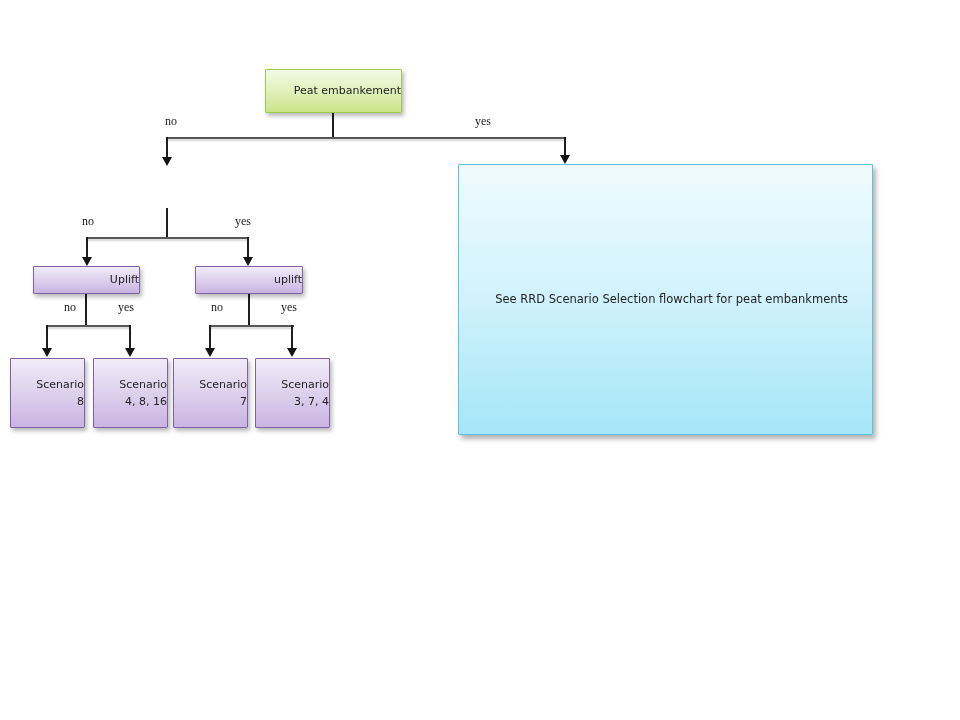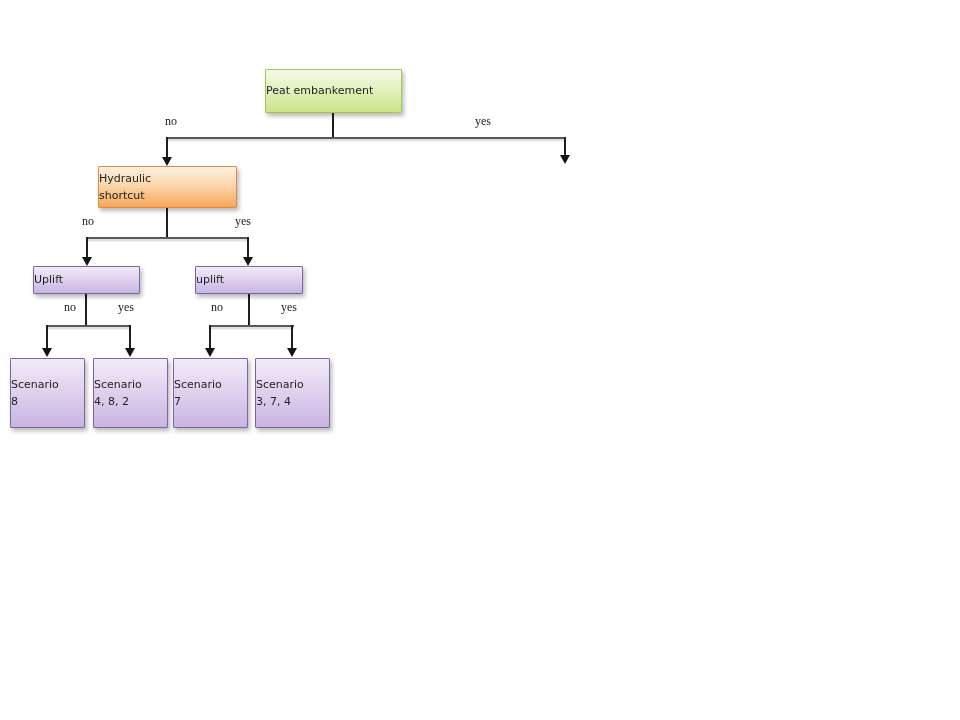--- a/index.html
+++ b/index.html
@@ -2,21 +2,21 @@
 <html><head>
 <meta charset="utf-8">
 <style>
   html,body{margin:0;padding:0;background:#fff;}
   .canvas{
     position:relative;width:960px;height:720px;background:#ffffff;
     font-family:"DejaVu Sans","Liberation Sans",sans-serif;overflow:hidden;
   }
   .node{
     position:absolute;box-sizing:border-box;display:flex;flex-direction:column;
-    align-items:flex-start;justify-content:center;text-align:center;
+    align-items:flex-end;justify-content:center;text-align:center;
     font-size:11px;line-height:1.55;color:#232323;border-radius:1px;
     box-shadow:2px 3px 4px rgba(0,0,0,0.28);
   }
   .node.green{
     background:linear-gradient(180deg,#f3fae5 0%,#e3f2c0 45%,#c9e488 100%);
     border:1px solid #a2c94f;
   }
   .node.orange{
     background:linear-gradient(180deg,#fdf0e0 0%,#fad7ac 45%,#f5a75a 100%);
     border:1px solid #df8941;
@@ -83,47 +83,46 @@
   <span class="elabel" style="left:243px;top:214px;">yes</span>
   <span class="elabel" style="left:70px;top:300px;">no</span>
   <span class="elabel" style="left:126px;top:300px;">yes</span>
   <span class="elabel" style="left:217px;top:300px;">no</span>
   <span class="elabel" style="left:289px;top:300px;">yes</span>
 
   <div class="node green" style="left:265px;top:69px;width:137px;height:44px;">
     <span>Peat embankement</span>
   </div>
 
-  <div class="node orange" style="left:98px;top:166px;width:139px;height:42px;">
-    <span>Hydraulic</span>
-    <span>shortcut</span>
-  </div>
 
   <div class="node purple" style="left:33px;top:266px;width:107px;height:28px;">
     <span>Uplift</span>
   </div>
 
   <div class="node purple" style="left:195px;top:266px;width:108px;height:28px;">
     <span>uplift</span>
   </div>
 
   <div class="node purple" style="left:10px;top:358px;width:75px;height:70px;">
     <span>Scenario</span>
     <span>8</span>
   </div>
 
   <div class="node purple" style="left:93px;top:358px;width:75px;height:70px;">
     <span>Scenario</span>
-    <span>4, 8, 2</span>
+    <span>4, 8, 16</span>
   </div>
 
   <div class="node purple" style="left:173px;top:358px;width:75px;height:70px;">
     <span>Scenario</span>
     <span>7</span>
   </div>
 
   <div class="node purple" style="left:255px;top:358px;width:75px;height:70px;">
     <span>Scenario</span>
     <span>3, 7, 4</span>
   </div>
 
+  <div class="node cyan" style="left:458px;top:164px;width:415px;height:271px;">
+    <span>See RRD Scenario Selection flowchart for peat embankments</span>
+  </div>
 
 </div>
 
 </body></html>

